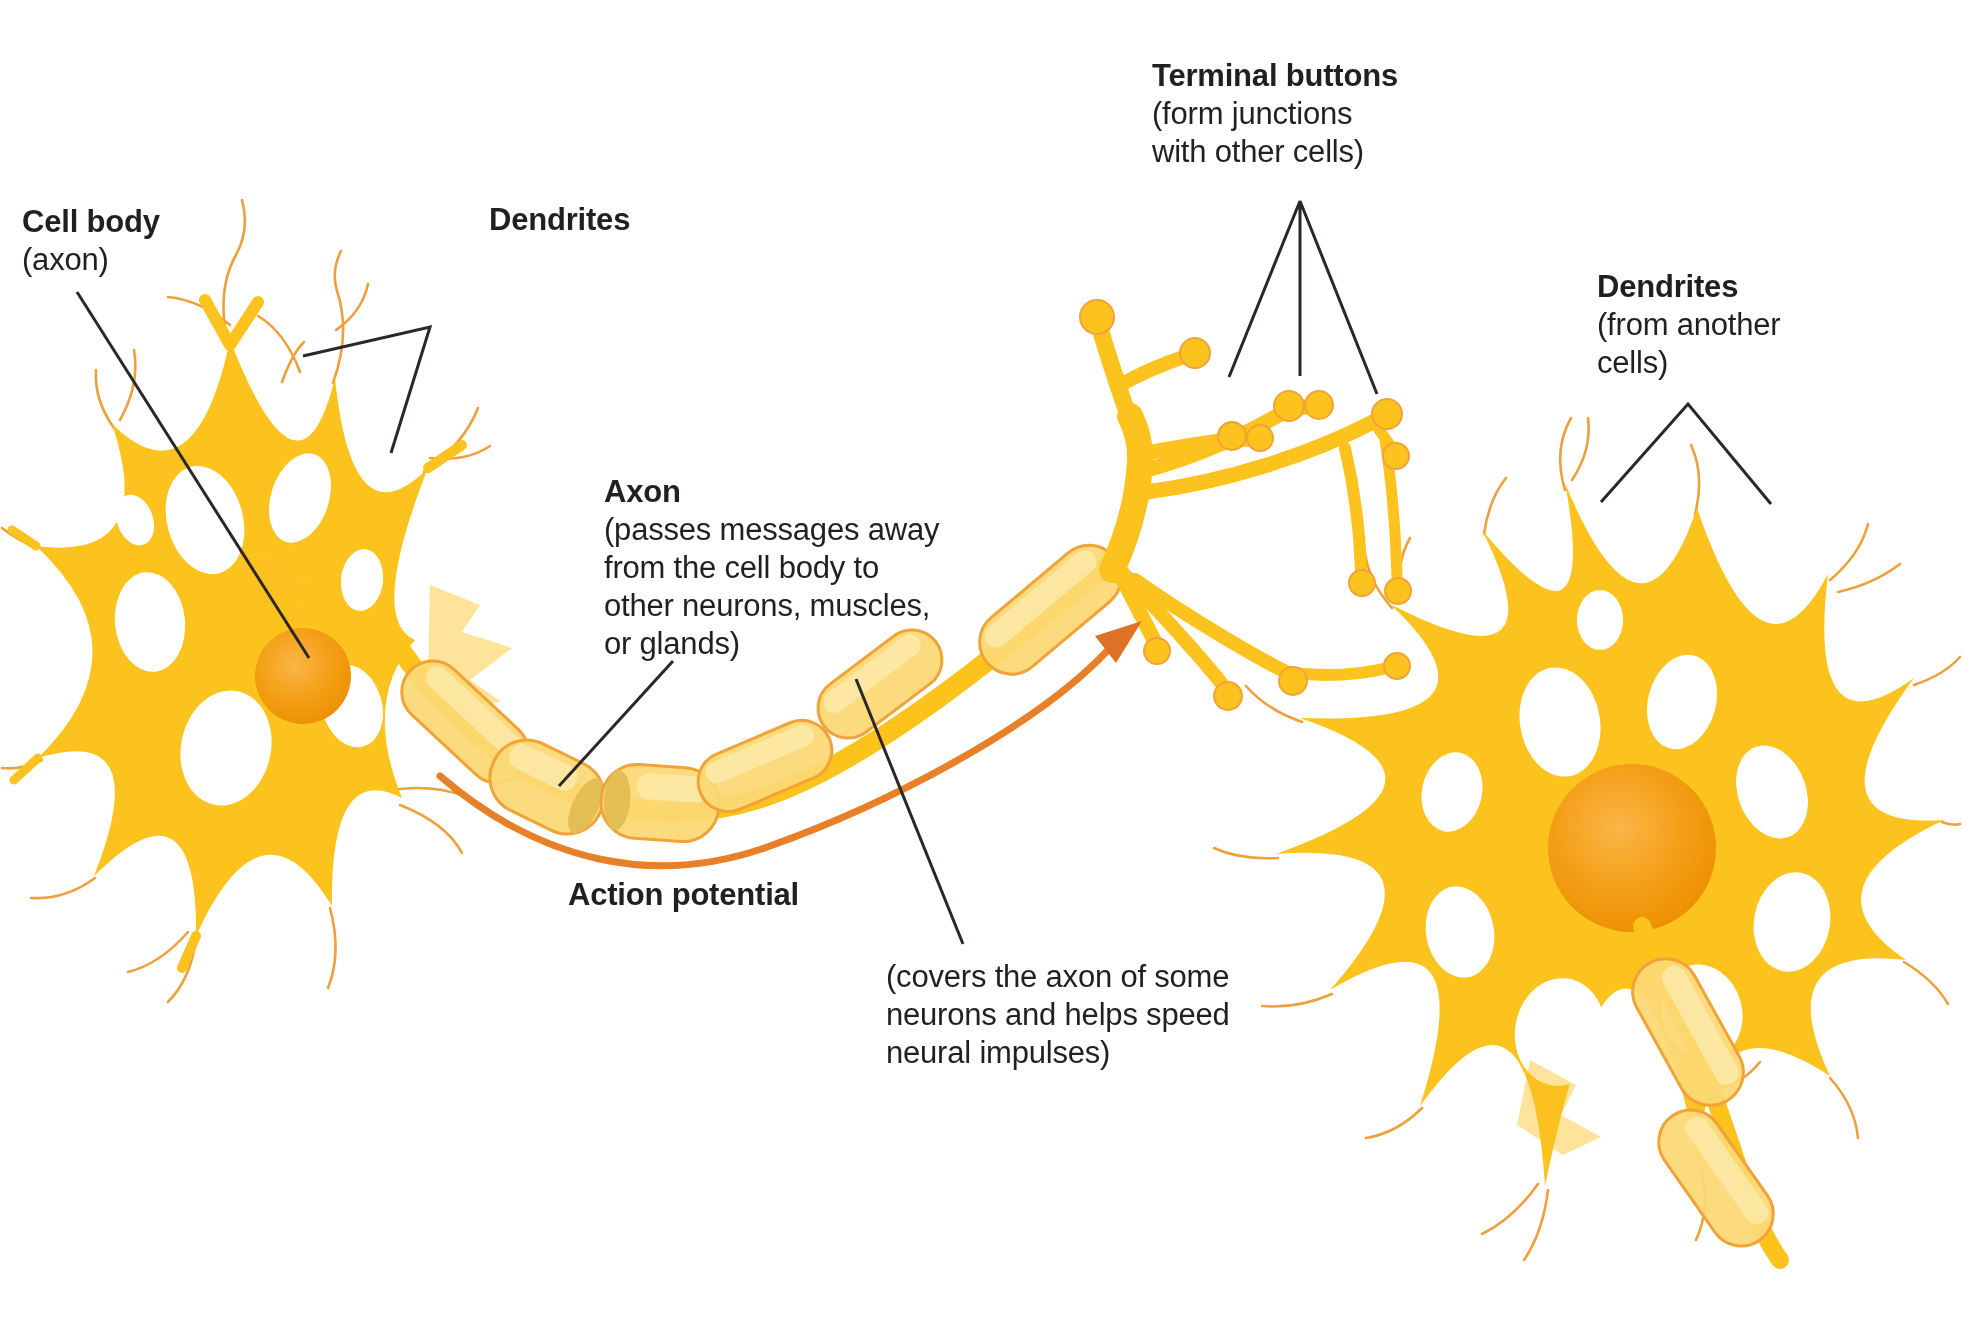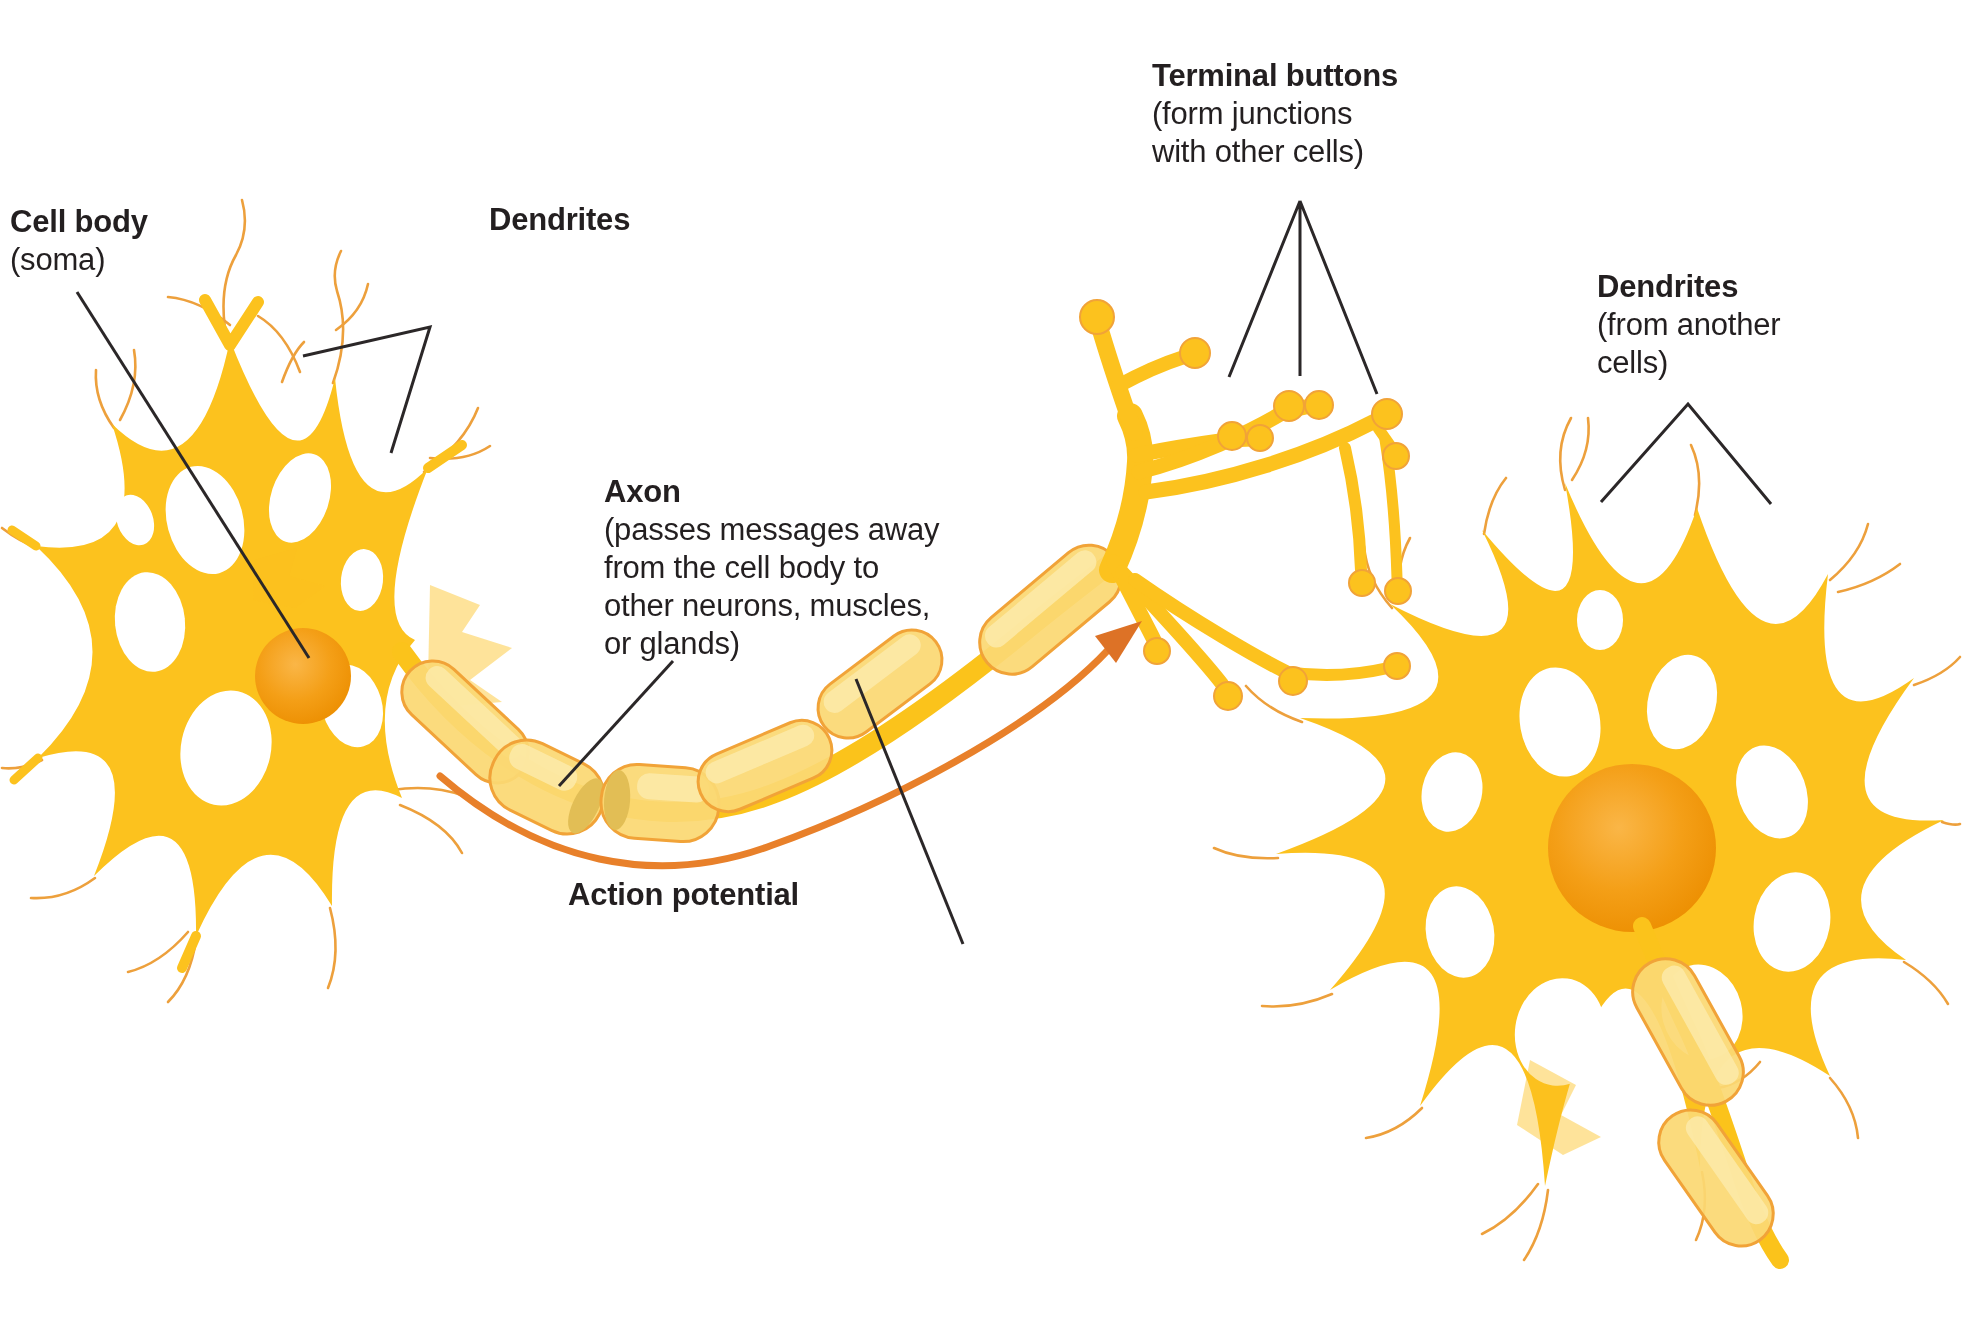--- a/index.html
+++ b/index.html
@@ -252,23 +252,23 @@
   <g>
     <path class="leader" d="M 77 292 L 309 658"></path>
     <path class="leader" d="M 303 356 L 430 327 L 391 453"></path>
     <path class="leader" d="M 673 661 L 559 786"></path>
     <path class="leader" d="M 1229 377 L 1300 201 L 1300 376 M 1300 201 L 1377 394"></path>
     <path class="leader" d="M 1601 502 L 1688 404 L 1771 504"></path>
     <path class="leader" d="M 856 679 L 963 944"></path>
   </g>
 </svg>
 
-  <div class="label" style="left:10px;top:203px">
+  <div class="label" style="left:22px;top:203px">
     <div class="lt">Cell body</div>
-    <div class="ld">(soma)</div>
+    <div class="ld">(axon)</div>
   </div>
 
   <div class="label" style="left:489px;top:201px">
     <div class="lt">Dendrites</div>
   </div>
 
   <div class="label" style="left:604px;top:473px">
     <div class="lt">Axon</div>
     <div class="ld">(passes messages away
 from the cell body to
@@ -286,15 +286,18 @@
     <div class="lt">Dendrites</div>
     <div class="ld">(from another
 cells)</div>
   </div>
 
   <div class="label" style="left:568px;top:876px">
     <div class="lt">Action potential</div>
   </div>
 
   <div class="label" style="left:886px;top:958px">
+    <div class="ld">(covers the axon of some
+neurons and helps speed
+neural impulses)</div>
   </div>
 
 </div>
 
 </body></html>

